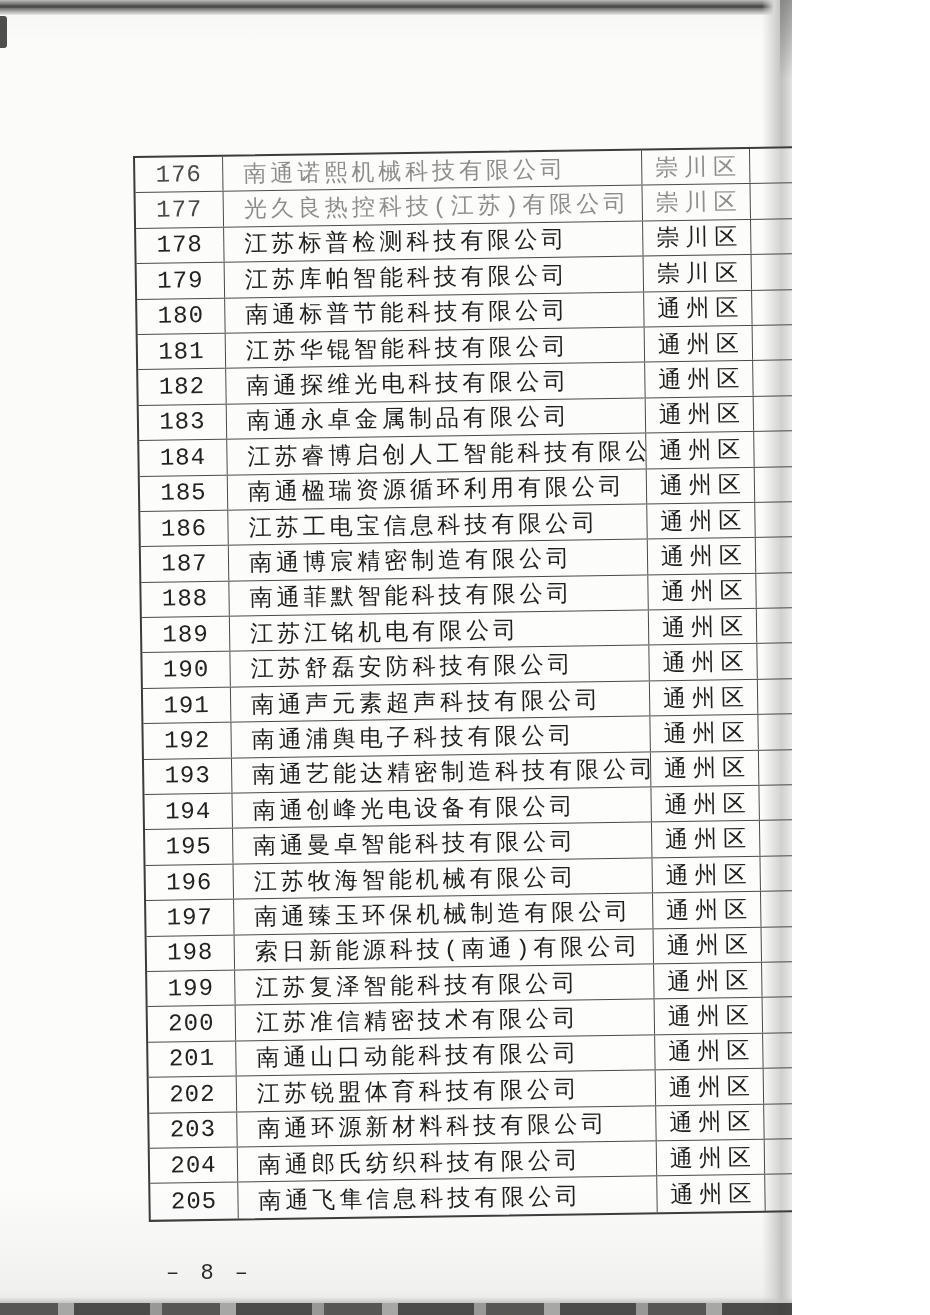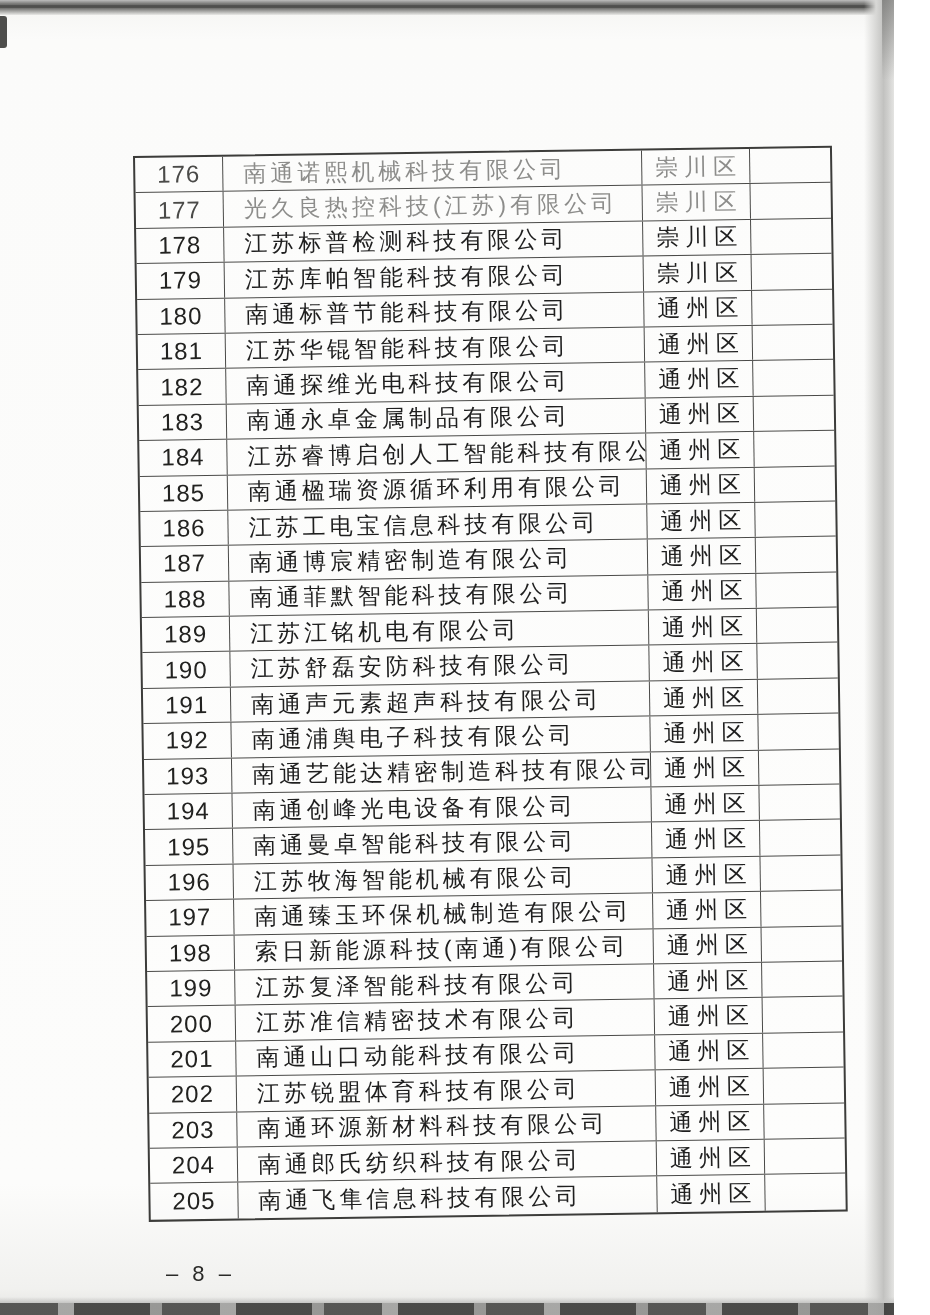--- a/index.html
+++ b/index.html
@@ -1,25 +1,25 @@
 <!DOCTYPE html>
 <html><head>
 <meta charset="utf-8">
 <style>
   * { margin: 0; padding: 0; box-sizing: border-box; }
 
   html, body { background: #ffffff; }
 
   .page {
     position: relative;
-    width: 894px;
+    width: 792px;
     height: 1315px;
     background: linear-gradient(180deg, #f4f4f2 0%, #fbfbfa 3%, #fcfcfb 90%, #f1f1ef 98%, #e3e3e0 100%);
     overflow: hidden;
-    font-family: Liberation Sans, sans-serif;
+    font-family: Liberation Mono, monospace;
   }
 
   
   .scan-top {
     position: absolute; left: 0; top: 0; width: 100%; height: 15px;
     background: linear-gradient(180deg, #bdbdbd 0%, #7a7a78 25%, #585856 45%, #9a9a98 70%, #e9e9e7 100%);
   }
   .scan-top-line {
     position: absolute; left: 0; top: 5px; width: 100%; height: 3px;
     background: #4a4a48; opacity: .7;

